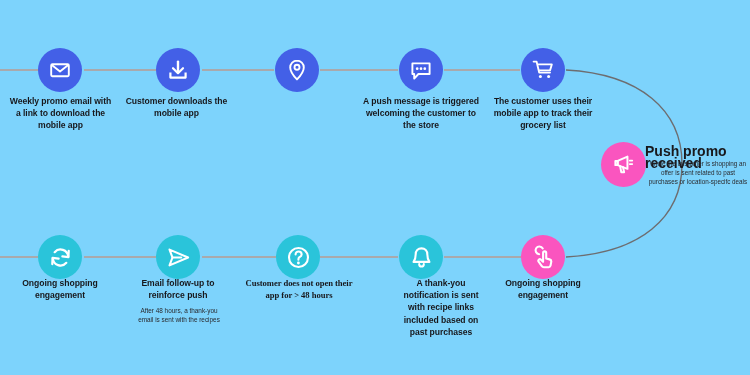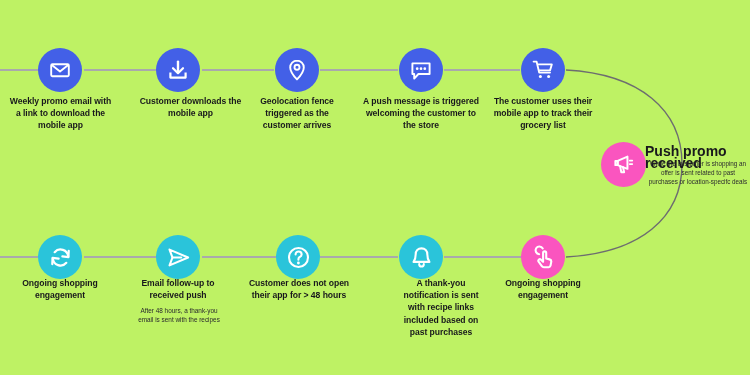--- a/index.html
+++ b/index.html
@@ -11,21 +11,21 @@
   body {
     width: 750px;
     height: 375px;
     font-family: "Liberation Sans", sans-serif;
     overflow: hidden;
   }
   #canvas {
     position: relative;
     width: 750px;
     height: 375px;
-    background: #bef264;
+    background: #7dd3fc;
   }
   
   #connectors {
     position: absolute;
     left: 0;
     top: 0;
     width: 750px;
     height: 375px;
     z-index: 1;
   }
@@ -152,22 +152,21 @@
       <svg width="24" height="24" viewBox="0 0 24 24">
         <path d="M2.6 3.6 L5.6 3.6 L8.2 14.6 L19 14.6" fill="none" stroke="#fff" stroke-width="1.9" stroke-linecap="round" stroke-linejoin="round"></path>
         <path d="M6.6 6.4 L20.8 6.4 L19 12.4 L8.1 12.4" fill="none" stroke="#fff" stroke-width="1.9" stroke-linejoin="round"></path>
         <circle cx="9.4" cy="18.6" r="1.5" fill="#fff"></circle>
         <circle cx="17.6" cy="18.6" r="1.5" fill="#fff"></circle>
       </svg>
     </span>
   </div>
 
   <div class="caption" style="left:7px; top:95px; width:107px;">Weekly promo email with a link to download the mobile app</div>
-  <div class="caption" style="left:138px; top:95px; width:105px;">Customer downloads the mobile app</div>
-  <div class="caption" style="left:245px; top:95px; width:104px;">Geolocation fence triggered as the customer arrives</div>
+  <div class="caption" style="left:124px; top:95px; width:105px;">Customer downloads the mobile app</div>
   <div class="caption" style="left:488px; top:95px; width:110px;">The customer uses their mobile app to track their grocery list</div>
   <div class="caption" style="left:363px; top:95px; width:116px;">A push message is triggered welcoming the customer to the store</div>
 
   <div class="node" style="left:601px; top:142px; width:45px; height:45px; background:#fa55bf;">
     <span>
       <svg width="25" height="25" viewBox="0 0 24 24">
         <path d="M6.4 8.6 L15.8 4.4 L15.8 16.2 L6.4 12.6 Z" fill="none" stroke="#fff" stroke-width="1.9" stroke-linejoin="round"></path>
         <path d="M6.4 8.6 L4.2 8.6 L4.2 12.6 L6.4 12.6 Z" fill="none" stroke="#fff" stroke-width="1.9" stroke-linejoin="round"></path>
         <path d="M8.6 12.9 L9.9 19.4 L12.6 19.4 L11.4 13.9" fill="none" stroke="#fff" stroke-width="1.9" stroke-linejoin="round"></path>
         <path d="M18 8.2 L20.4 8.2" stroke="#fff" stroke-width="1.7" stroke-linecap="round"></path>
@@ -226,22 +225,22 @@
                  L17.8 13.8 A2.2 2.2 0 0 1 19.4 16.4 L18.7 20.0
                  A1.8 1.8 0 0 1 16.9 21.3 L12.3 21.3
                  A2.4 2.4 0 0 1 10.4 20.3 L7.3 16.0
                  A1.5 1.5 0 0 1 9.6 14.1 L11.6 16.1 Z" fill="none" stroke="#fff" stroke-width="2" stroke-linejoin="round"></path>
       </svg>
     </span>
   </div>
 
   <div class="caption" style="left:8px; top:277px; width:104px;">Ongoing shopping engagement</div>
 
-  <div class="caption" style="left:128px; top:277px; width:100px;">Email follow-up to received push</div>
+  <div class="caption" style="left:128px; top:277px; width:100px;">Email follow-up to reinforce push</div>
   <div class="subcaption" style="left:132px; top:306px; width:94px;">After 48 hours, a thank-you email is sent with the recipes</div>
 
-  <div class="caption" style="left:243px; top:277px; width:112px;">Customer does not open their app for &gt; 48 hours</div>
+  <div class="caption" style="left:243px; top:277px; width:112px;font-family:Liberation Serif, serif;">Customer does not open their app for &gt; 48 hours</div>
 
   <div class="caption" style="left:395px; top:277px; width:92px;">A thank-you notification is sent with recipe links included based on past purchases</div>
 
   <div class="caption" style="left:491px; top:277px; width:104px;">Ongoing shopping engagement</div>
 
 </div>
 
 </body></html>

